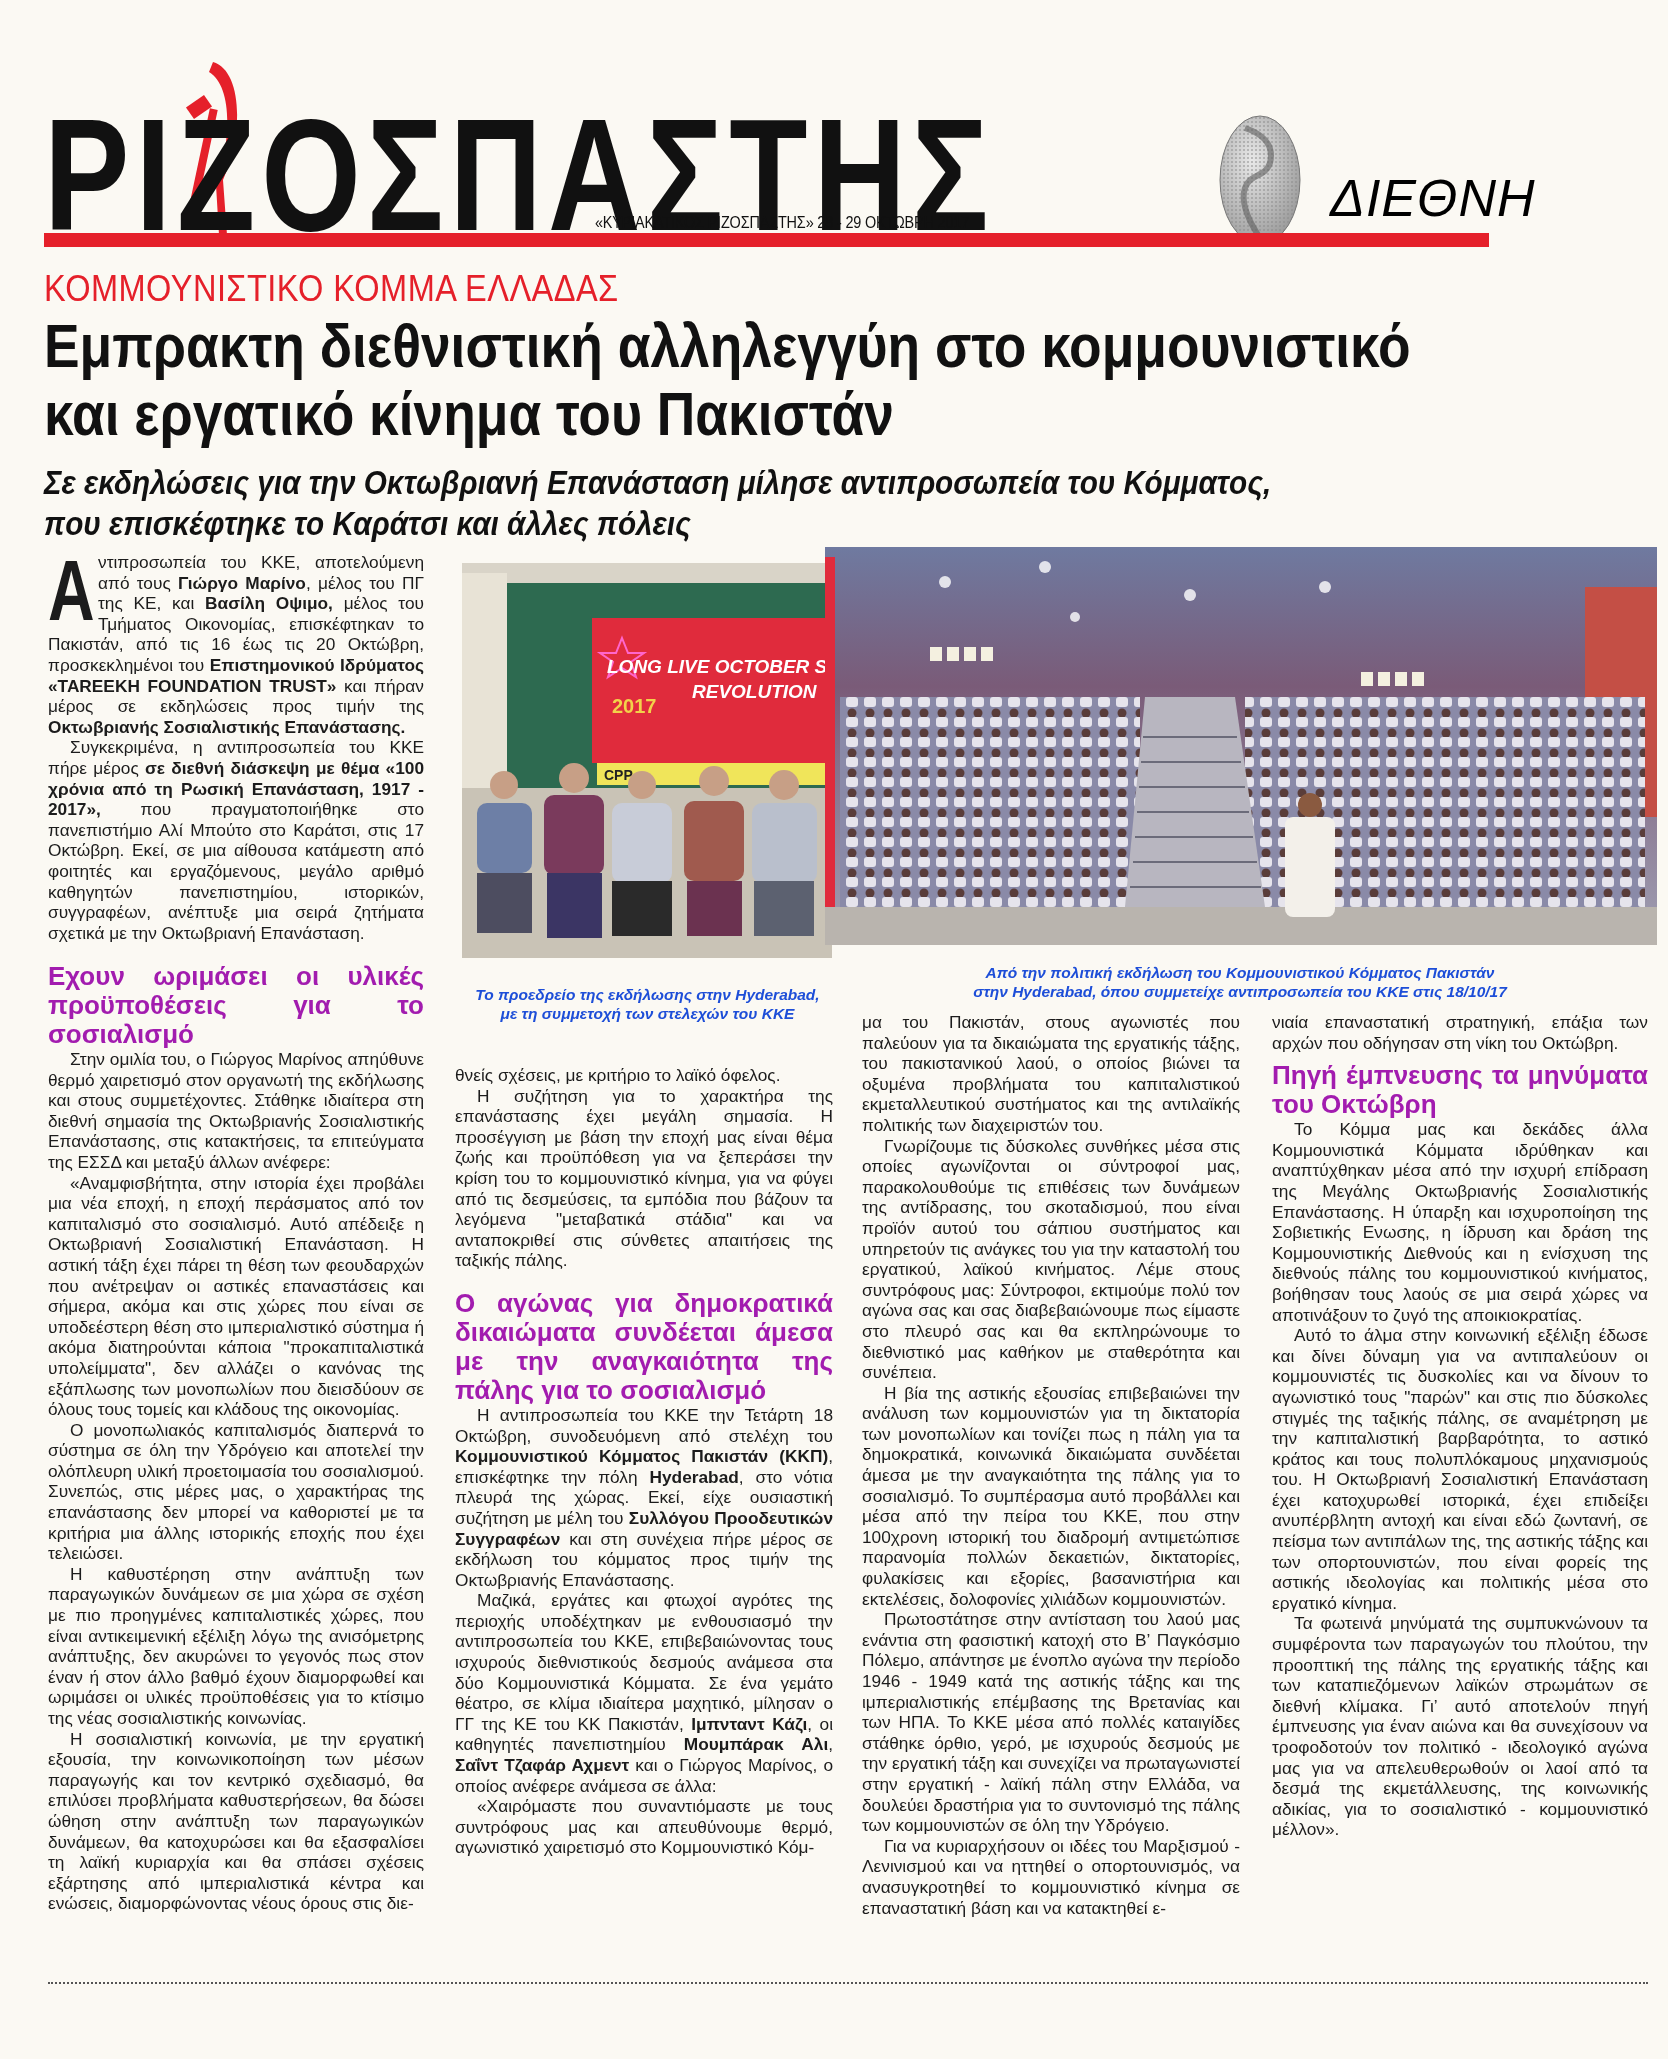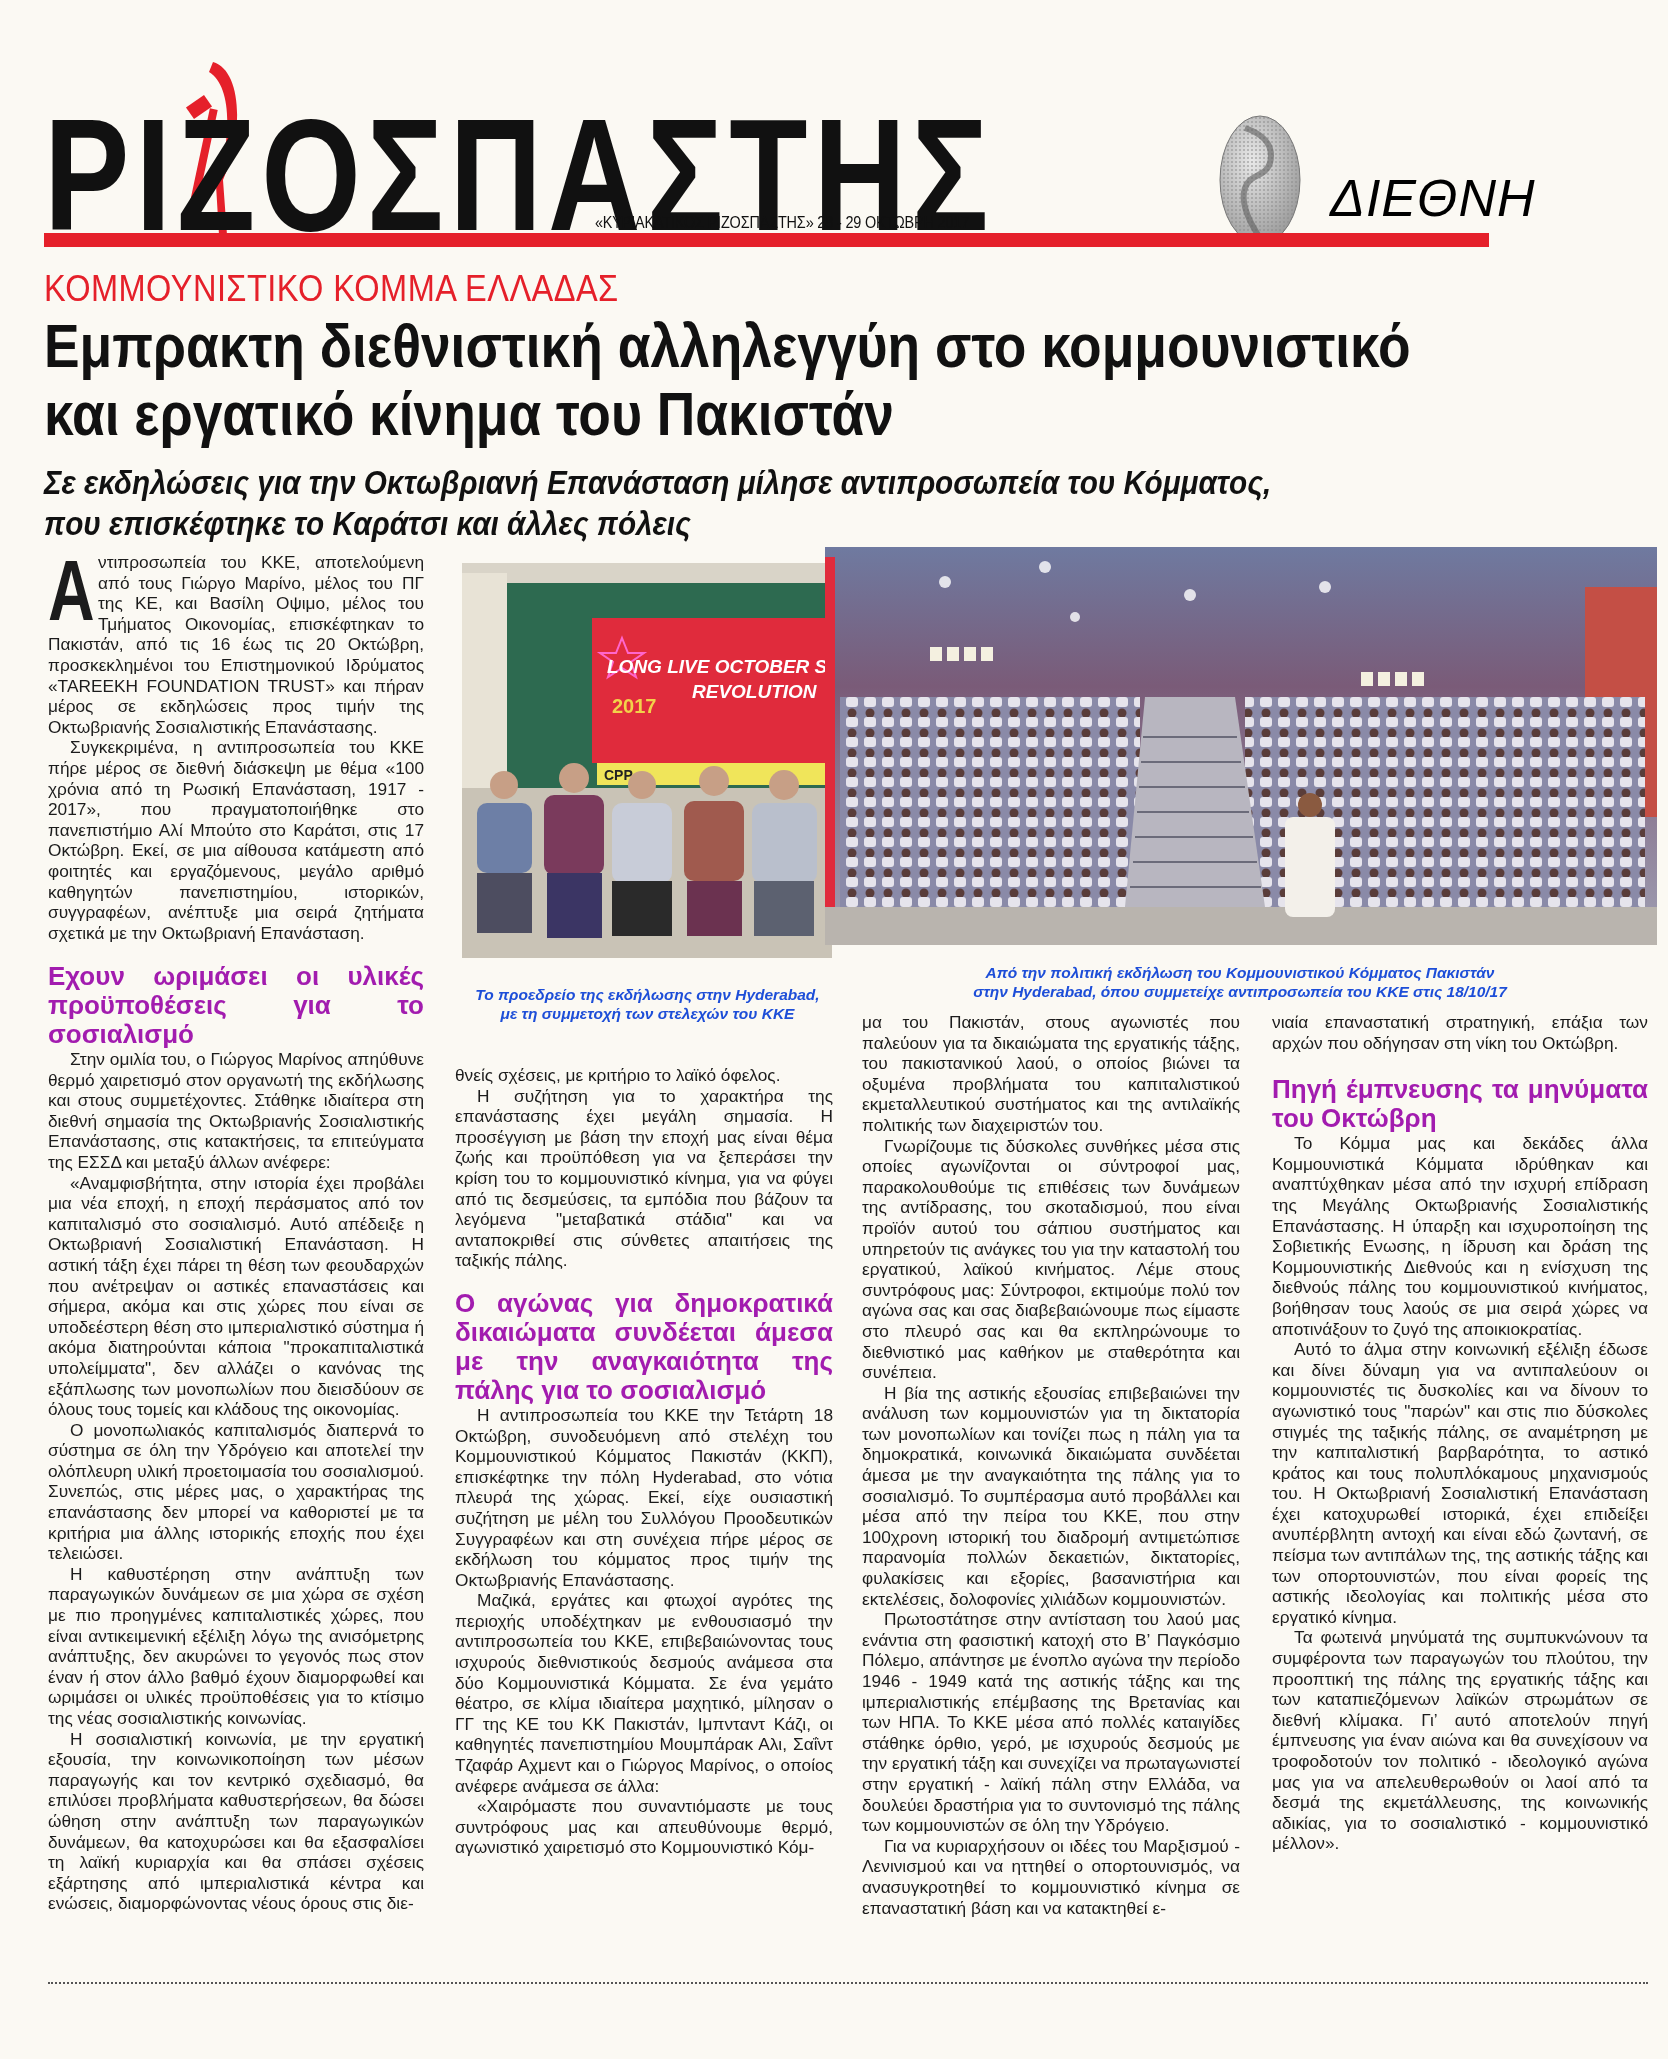--- a/index.html
+++ b/index.html
@@ -13,21 +13,21 @@
   #issue-line{left:595px;top:213px;font-size:17px;color:#111;letter-spacing:-0.2px;transform:scaleX(0.85);transform-origin:left top;white-space:nowrap;}
   #red-rule{left:44px;top:233px;width:1445px;height:14px;background:#e5202a;}
   
   #kicker{left:44px;top:268px;font-size:37px;color:#e5202a;transform:scaleX(0.88);transform-origin:left top;white-space:nowrap;letter-spacing:0.5px;}
   #headline{left:44px;top:312px;font-size:62px;font-weight:700;line-height:68px;color:#111;transform:scaleX(0.86);transform-origin:left top;width:1790px;}
   #subhead{left:44px;top:462px;font-size:33px;font-weight:700;font-style:italic;line-height:41px;color:#111;transform:scaleX(0.9);transform-origin:left top;width:1720px;}
   
   .col{position:absolute;font-size:17.3px;line-height:20.6px;text-align:justify;color:#1c1c1c;hyphens:manual;}
   .col p{margin:0;text-indent:22px;}
   .col p.noind{text-indent:0;}
-  .col b{font-weight:400;}
+  .col b{font-weight:700;}
   .sub{font-size:26px;font-weight:700;line-height:29px;color:#a21caf;margin:0 0 16px 0;text-indent:0 !important;}
   #col1-top{left:48px;top:552px;width:376px;}
   #dropcap{float:left;font-size:86px;line-height:68px;font-weight:900;margin:4px 8px 0 0;transform:scaleX(0.75);transform-origin:left top;width:42px;height:72px;}
   #col1-bottom{left:48px;top:962px;width:376px;}
   #col2{left:455px;top:1065px;width:378px;}
   #col3{left:862px;top:1012px;width:378px;}
   #col4{left:1272px;top:1012px;width:376px;}
   
   #photo1{left:462px;top:563px;width:370px;height:395px;overflow:hidden;}
   #photo2{left:825px;top:547px;width:832px;height:398px;overflow:hidden;}
@@ -200,19 +200,19 @@
 <div id="col3" class="col">
   <p class="noind">μα του Πακιστάν, στους αγωνιστές που παλεύουν για τα δικαιώματα της εργατικής τάξης, του πακιστανικού λαού, ο οποίος βιώνει τα οξυμένα προβλήματα του καπιταλιστικού εκμεταλλευτικού συστήματος και της αντιλαϊκής πολιτικής των διαχειριστών του.</p>
   <p>Γνωρίζουμε τις δύσκολες συνθήκες μέσα στις οποίες αγωνίζονται οι σύντροφοί μας, παρακολουθούμε τις επιθέσεις των δυνάμεων της αντίδρασης, του σκοταδισμού, που είναι προϊόν αυτού του σάπιου συστήματος και υπηρετούν τις ανάγκες του για την καταστολή του εργατικού, λαϊκού κινήματος. Λέμε στους συντρόφους μας: Σύντροφοι, εκτιμούμε πολύ τον αγώνα σας και σας διαβεβαιώνουμε πως είμαστε στο πλευρό σας και θα εκπληρώνουμε το διεθνιστικό μας καθήκον με σταθερότητα και συνέπεια.</p>
   <p>Η βία της αστικής εξουσίας επιβεβαιώνει την ανάλυση των κομμουνιστών για τη δικτατορία των μονοπωλίων και τονίζει πως η πάλη για τα δημοκρατικά, κοινωνικά δικαιώματα συνδέεται άμεσα με την αναγκαιότητα της πάλης για το σοσιαλισμό. Το συμπέρασμα αυτό προβάλλει και μέσα από την πείρα του ΚΚΕ, που στην 100χρονη ιστορική του διαδρομή αντιμετώπισε παρανομία πολλών δεκαετιών, δικτατορίες, φυλακίσεις και εξορίες, βασανιστήρια και εκτελέσεις, δολοφονίες χιλιάδων κομμουνιστών.</p>
   <p>Πρωτοστάτησε στην αντίσταση του λαού μας ενάντια στη φασιστική κατοχή στο Β’ Παγκόσμιο Πόλεμο, απάντησε με ένοπλο αγώνα την περίοδο 1946 - 1949 κατά της αστικής τάξης και της ιμπεριαλιστικής επέμβασης της Βρετανίας και των ΗΠΑ. Το ΚΚΕ μέσα από πολλές καταιγίδες στάθηκε όρθιο, γερό, με ισχυρούς δεσμούς με την εργατική τάξη και συνεχίζει να πρωταγωνιστεί στην εργατική - λαϊκή πάλη στην Ελλάδα, να δουλεύει δραστήρια για το συντονισμό της πάλης των κομμουνιστών σε όλη την Υδρόγειο.</p>
   <p>Για να κυριαρχήσουν οι ιδέες του Μαρξισμού - Λενινισμού και να ηττηθεί ο οπορτουνισμός, να ανασυγκροτηθεί το κομμουνιστικό κίνημα σε επαναστατική βάση και να κατακτηθεί ε-</p>
 </div>
 
 <div id="col4" class="col">
   <p class="noind">νιαία επαναστατική στρατηγική, επάξια των αρχών που οδήγησαν στη νίκη του Οκτώβρη.</p>
-  <p class="sub" style="margin-top:22px;">Πηγή έμπνευσης τα μηνύματα του Οκτώβρη</p>
+  <p class="sub" style="margin-top:8px;">Πηγή έμπνευσης τα μηνύματα του Οκτώβρη</p>
   <p>Το Κόμμα μας και δεκάδες άλλα Κομμουνιστικά Κόμματα ιδρύθηκαν και αναπτύχθηκαν μέσα από την ισχυρή επίδραση της Μεγάλης Οκτωβριανής Σοσιαλιστικής Επανάστασης. Η ύπαρξη και ισχυροποίηση της Σοβιετικής Ενωσης, η ίδρυση και δράση της Κομμουνιστικής Διεθνούς και η ενίσχυση της διεθνούς πάλης του κομμουνιστικού κινήματος, βοήθησαν τους λαούς σε μια σειρά χώρες να αποτινάξουν το ζυγό της αποικιοκρατίας.</p>
   <p>Αυτό το άλμα στην κοινωνική εξέλιξη έδωσε και δίνει δύναμη για να αντιπαλεύουν οι κομμουνιστές τις δυσκολίες και να δίνουν το αγωνιστικό τους "παρών" και στις πιο δύσκολες στιγμές της ταξικής πάλης, σε αναμέτρηση με την καπιταλιστική βαρβαρότητα, το αστικό κράτος και τους πολυπλόκαμους μηχανισμούς του. Η Οκτωβριανή Σοσιαλιστική Επανάσταση έχει κατοχυρωθεί ιστορικά, έχει επιδείξει ανυπέρβλητη αντοχή και είναι εδώ ζωντανή, σε πείσμα των αντιπάλων της, της αστικής τάξης και των οπορτουνιστών, που είναι φορείς της αστικής ιδεολογίας και πολιτικής μέσα στο εργατικό κίνημα.</p>
   <p>Τα φωτεινά μηνύματά της συμπυκνώνουν τα συμφέροντα των παραγωγών του πλούτου, την προοπτική της πάλης της εργατικής τάξης και των καταπιεζόμενων λαϊκών στρωμάτων σε διεθνή κλίμακα. Γι’ αυτό αποτελούν πηγή έμπνευσης για έναν αιώνα και θα συνεχίσουν να τροφοδοτούν τον πολιτικό - ιδεολογικό αγώνα μας για να απελευθερωθούν οι λαοί από τα δεσμά της εκμετάλλευσης, της κοινωνικής αδικίας, για το σοσιαλιστικό - κομμουνιστικό μέλλον».</p>
 </div>
 
 <div class="dotrule" style="left:48px;width:1600px;"></div>
 
 </body></html>

